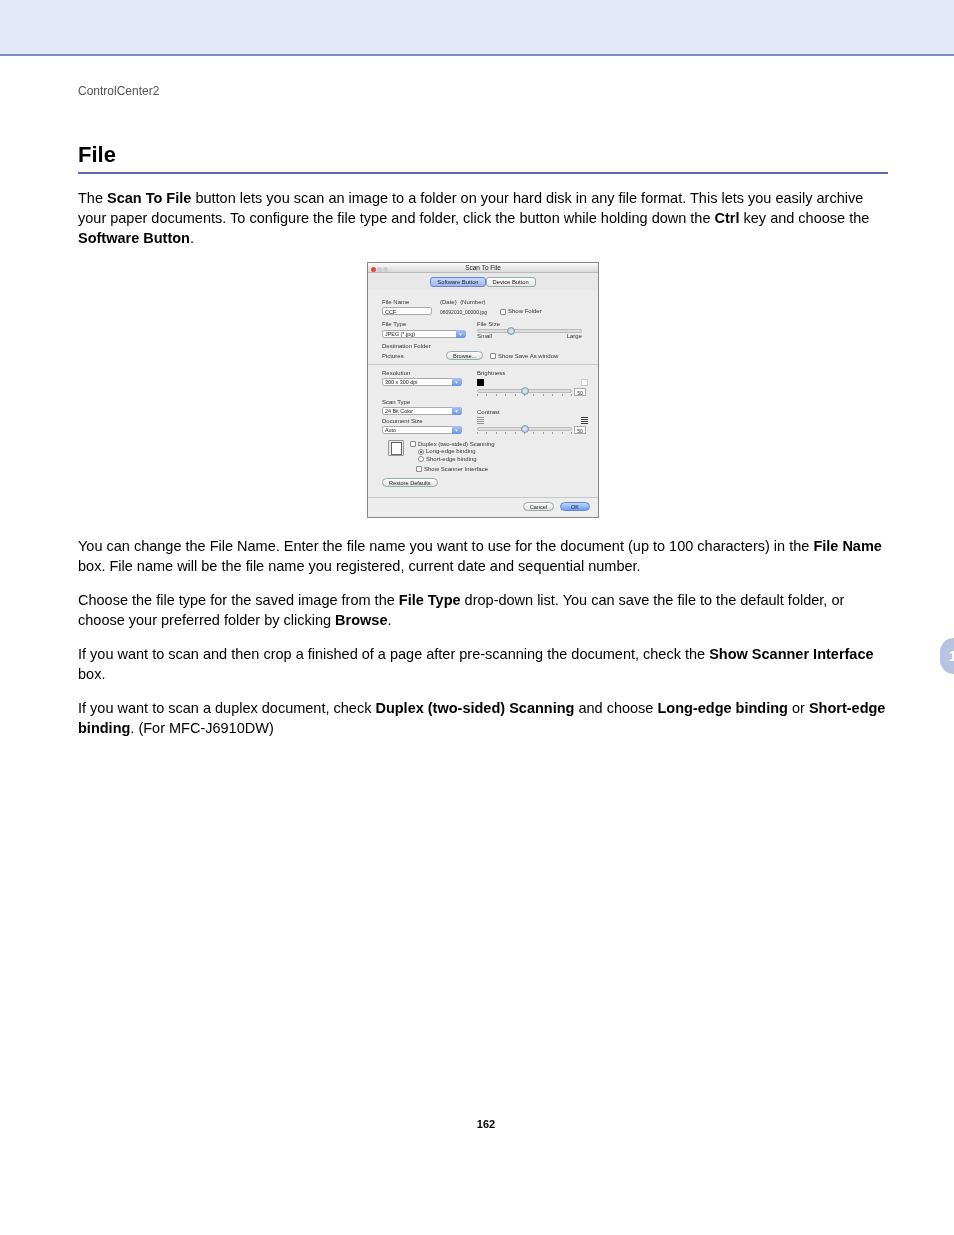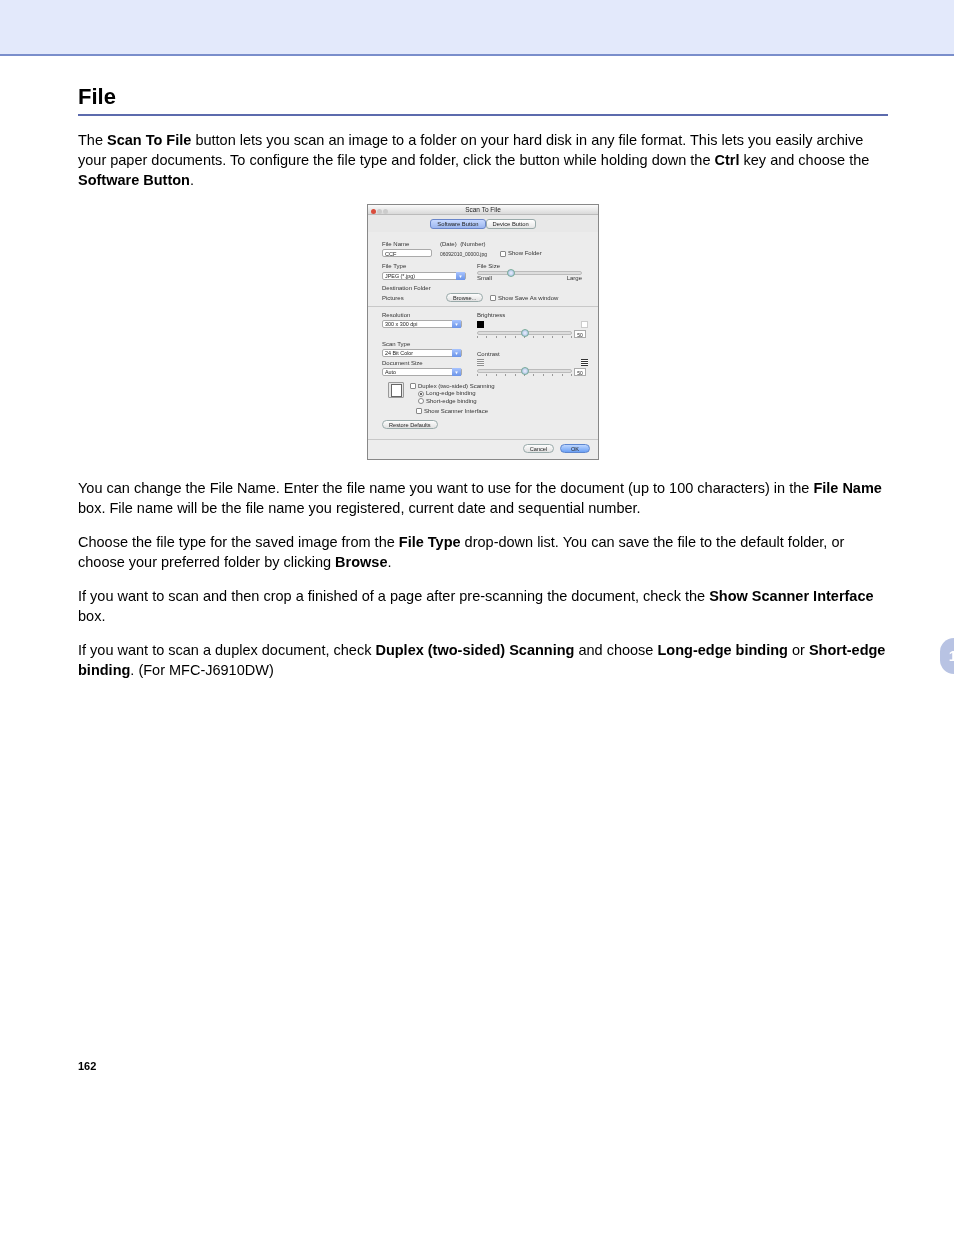--- a/index.html
+++ b/index.html
@@ -155,35 +155,36 @@
     background: #b8c3e3;
     border-radius: 14px 0 0 14px;
     color: #fff;
     font-weight: bold;
     font-size: 15px;
     text-align: center;
     line-height: 36px;
   }
   .footer-area{ height: 420px; position:relative;}
   .page-num2 {
-    text-align:left;
+    text-align:center;
     font-size:11px;
     font-weight:bold;
     padding-right: 0px;
     margin-top: 380px;
     margin-right: -6px;
   }
 </style>
 </head>
 <body>
 
 <div class="top-band"></div>
 
 <div class="page-content">
 
+  <div class="breadcrumb">ControlCenter2</div>
 
   <h1 class="section-title">File</h1>
 
   <p class="body-text">
     <span>The </span><span class="bold">Scan To File</span><span> button lets you scan an image to a folder on your hard disk in any file format. This lets you easily archive your paper documents. To configure the file type and folder, click the button while holding down the </span><span class="bold">Ctrl</span><span> key and choose the </span><span class="bold">Software Button</span><span>.</span>
   </p>
 
   <div class="dialog-wrap">
     <div class="dlg">
       <div class="dlg-titlebar">

